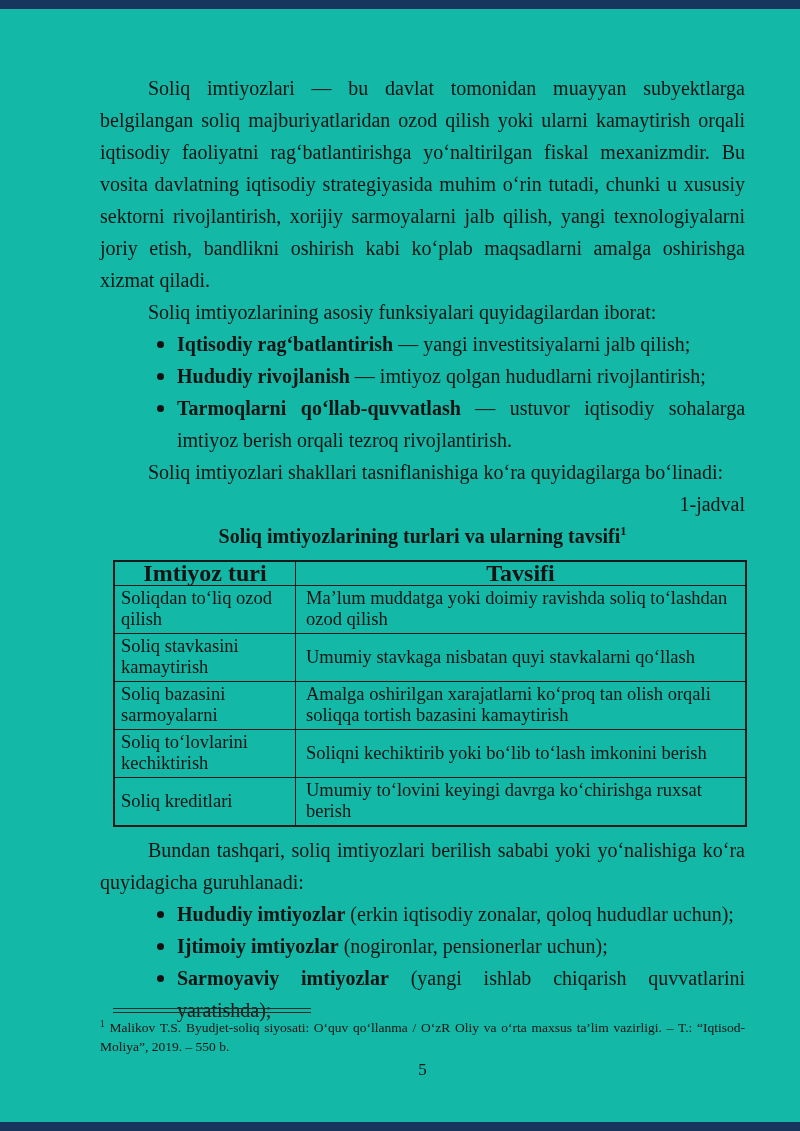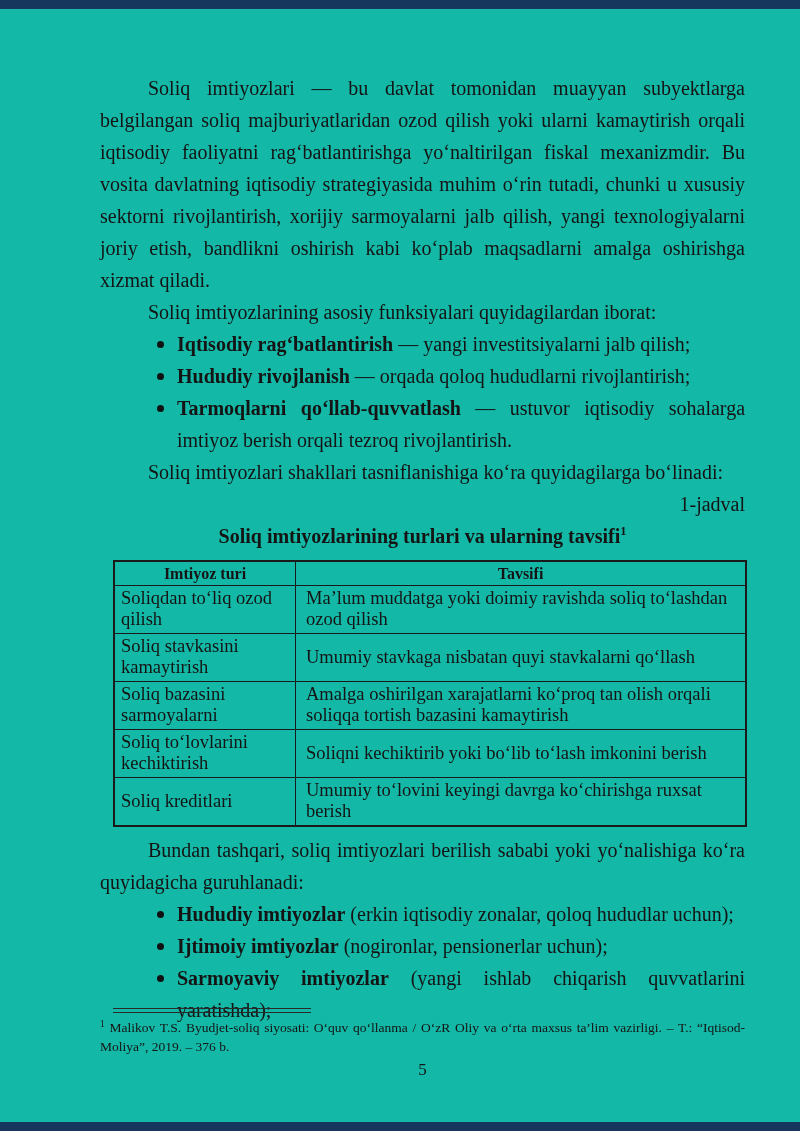--- a/index.html
+++ b/index.html
@@ -72,21 +72,21 @@
     margin: 8px 0 0 13px;
     font-size: 18.5px;
     line-height: 21px;
     border: 2px solid #1a1a1a;
   }
   table.imtiyoz th, table.imtiyoz td {
     border: 1px solid #1a1a1a;
     vertical-align: middle;
   }
   table.imtiyoz th {
-    font-size: 16px;
+    font-size: 24px;
     text-align: center;
     font-weight: bold;
     padding: 1px 4px;
   }
   table.imtiyoz td {
     text-align: left;
     padding: 2px 6px 3px 6px;
   }
   table.imtiyoz td.type-cell { width: 168px; }
   table.imtiyoz td.desc-cell { padding-left: 10px; }
@@ -133,21 +133,21 @@
 
     <p class="indent">Soliq imtiyozlarining asosiy funksiyalari quyidagilardan iborat:</p>
 
     <ul class="blist">
       <li>
         <span class="bullet"></span>
         <span class="bold">Iqtisodiy rag‘batlantirish</span><span> — yangi investitsiyalarni jalb qilish;</span>
       </li>
       <li>
         <span class="bullet"></span>
-        <span class="bold">Hududiy rivojlanish</span><span> — orqada qoloq hududlarni rivojlantirish;</span>
+        <span class="bold">Hududiy rivojlanish</span><span> — imtiyoz qolgan hududlarni rivojlantirish;</span>
       </li>
       <li>
         <span class="bullet"></span>
         <span class="bold">Tarmoqlarni qo‘llab-quvvatlash</span><span> — ustuvor iqtisodiy sohalarga imtiyoz berish orqali tezroq rivojlantirish.</span>
       </li>
     </ul>
 
     <p class="indent">Soliq imtiyozlari shakllari tasniflanishiga ko‘ra quyidagilarga bo‘linadi:</p>
 
     <p class="jadval-label">1-jadval</p>
@@ -199,19 +199,19 @@
       <li>
         <span class="bullet"></span>
         <span class="bold">Sarmoyaviy imtiyozlar</span><span> (yangi ishlab chiqarish quvvatlarini yaratishda);</span>
       </li>
     </ul>
 
   </div>
 
   <div class="footnote">
     <div class="fn-rule"></div>
-    <p><sup>1</sup> <span>Malikov T.S. Byudjet-soliq siyosati: O‘quv qo‘llanma / O‘zR Oliy va o‘rta maxsus ta’lim vazirligi. – T.: “Iqtisod-Moliya”, 2019. – 376 b.</span></p>
+    <p><sup>1</sup> <span>Malikov T.S. Byudjet-soliq siyosati: O‘quv qo‘llanma / O‘zR Oliy va o‘rta maxsus ta’lim vazirligi. – T.: “Iqtisod-Moliya”, 2019. – 550 b.</span></p>
   </div>
 
   <div class="pagenum">5</div>
 
   <div class="edge-bar edge-bottom"></div>
 </div>
 
 </body></html>

